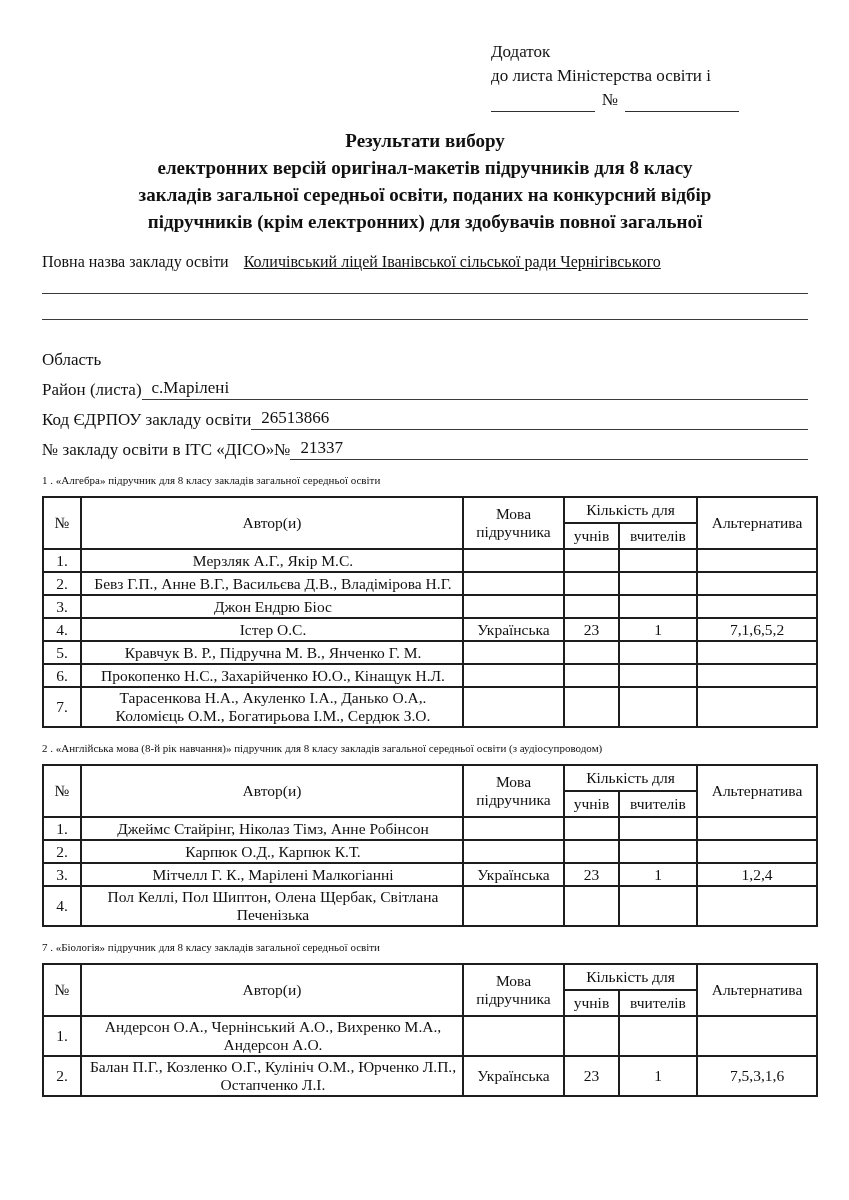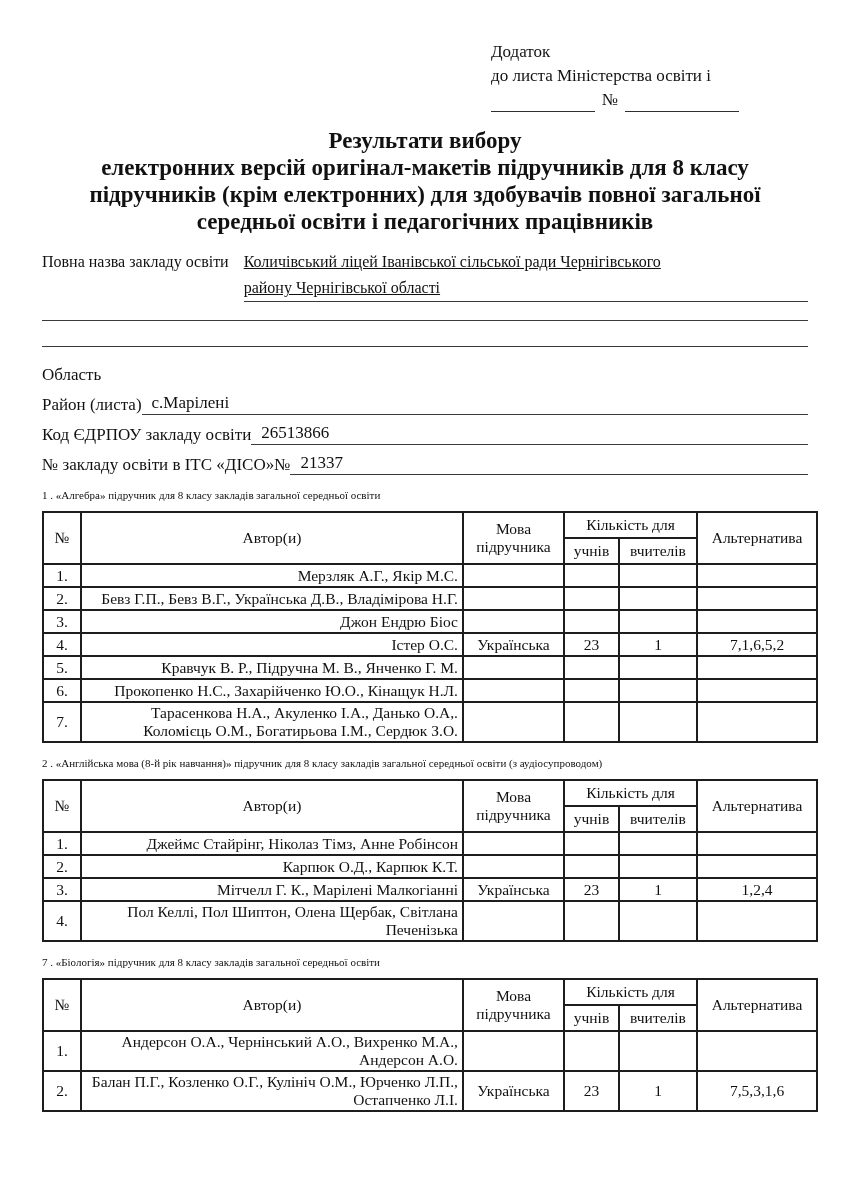--- a/index.html
+++ b/index.html
@@ -10,71 +10,70 @@
     padding: 40px 37px 0 38px; overflow: hidden; position: relative;
   }
   
   .letterhead { margin-left: 449px; font-size: 17px; line-height: 24px; }
   .no-line { display: flex; align-items: flex-end; height: 24px; }
   .blank { display: inline-block; border-bottom: 1.6px solid #2f2f2f; height: 16px; }
   .blank.b1 { width: 104px; }
   .blank.b2 { width: 114px; }
   .no-sign { margin: 0 7px; font-size: 17px; }
   
-  .doc-title { margin-top: 15px; text-align: center; font-weight: bold; font-size: 23px; line-height: 27px; }
+  .doc-title { margin-top: 15px; text-align: center; font-weight: bold; font-size: 19px; line-height: 27px; }
   
   .school-row { margin-top: 14px; display: flex; font-size: 16px; line-height: 26px; }
   .school-label { white-space: nowrap; padding-right: 15px; }
   .school-value { flex: 1; text-decoration: underline; }
   .school-value .l2 { border-bottom: 1.8px solid #3a3a3a; }
   .rule1 { height: 19px; border-bottom: 1.8px solid #3a3a3a; }
   .rule2 { height: 26px; border-bottom: 1.8px solid #3a3a3a; }
   .form-row { display: flex; align-items: flex-end; height: 30px; font-size: 17px; }
-  .form-row.first { margin-top: 8px; }
+  .form-row.first { margin-top: 20px; }
   .form-label { white-space: nowrap; }
   .form-value { flex: 1; border-bottom: 1.8px solid #3a3a3a; padding-left: 10px; line-height: 22px; }
   
   .section-heading { margin-top: 9px; margin-bottom: 5px; font-size: 11px; line-height: 22px; }
   table.book-table { width: 774px; border-collapse: collapse; table-layout: fixed; font-size: 15.5px; }
   table.book-table th, table.book-table td {
     border: 2px solid #1d1d1d; font-weight: normal; vertical-align: middle;
     padding: 1px 4px; text-align: center; line-height: 18px;
   }
   table.book-table thead th { height: 26px; }
   table.book-table td { height: 23px; }
-  table.book-table td.authors-cell { text-align: right; padding-left: 6px; }
+  table.book-table td.authors-cell { text-align: center; padding-left: 6px; }
   .tbl-wrap { margin-bottom: 2px; }
 </style>
 </head>
 <body>
 
 <div class="page">
 
   <div class="letterhead">
     <div>Додаток</div>
     <div>до листа Міністерства освіти і</div>
     <div class="no-line">
       <span class="blank b1"></span>
       <span class="no-sign">№</span>
       <span class="blank b2"></span>
     </div>
   </div>
 
   <div class="doc-title">
     <div>Результати вибору</div>
     <div>електронних версій оригінал-макетів підручників для 8 класу</div>
+    <div>закладів загальної середньої освіти, поданих на конкурсний відбір</div>
     <div>підручників (крім електронних) для здобувачів повної загальної</div>
-    <div>середньої освіти і педагогічних працівників</div>
   </div>
 
   <div class="school-row">
     <div class="school-label">Повна назва закладу освіти</div>
     <div class="school-value">
       <div class="l1">Количівський ліцей Іванівської сільської ради Чернігівського</div>
-      <div class="l2">району Чернігівської області</div>
     </div>
   </div>
 
   <div class="rule1"></div>
   <div class="rule2"></div>
 
   <div class="form-row first">
     <span class="form-label">Область</span>
   </div>
   <div class="form-row">
@@ -118,21 +117,21 @@
           <tr>
             <td>1.</td>
             <td class="authors-cell">Мерзляк А.Г., Якір М.С.</td>
             <td></td>
             <td></td>
             <td></td>
             <td></td>
           </tr>
           <tr>
             <td>2.</td>
-            <td class="authors-cell">Бевз Г.П., Бевз В.Г., Українська Д.В., Владімірова Н.Г.</td>
+            <td class="authors-cell">Бевз Г.П., Анне В.Г., Васильєва Д.В., Владімірова Н.Г.</td>
             <td></td>
             <td></td>
             <td></td>
             <td></td>
           </tr>
           <tr>
             <td>3.</td>
             <td class="authors-cell">Джон Ендрю Біос</td>
             <td></td>
             <td></td>

